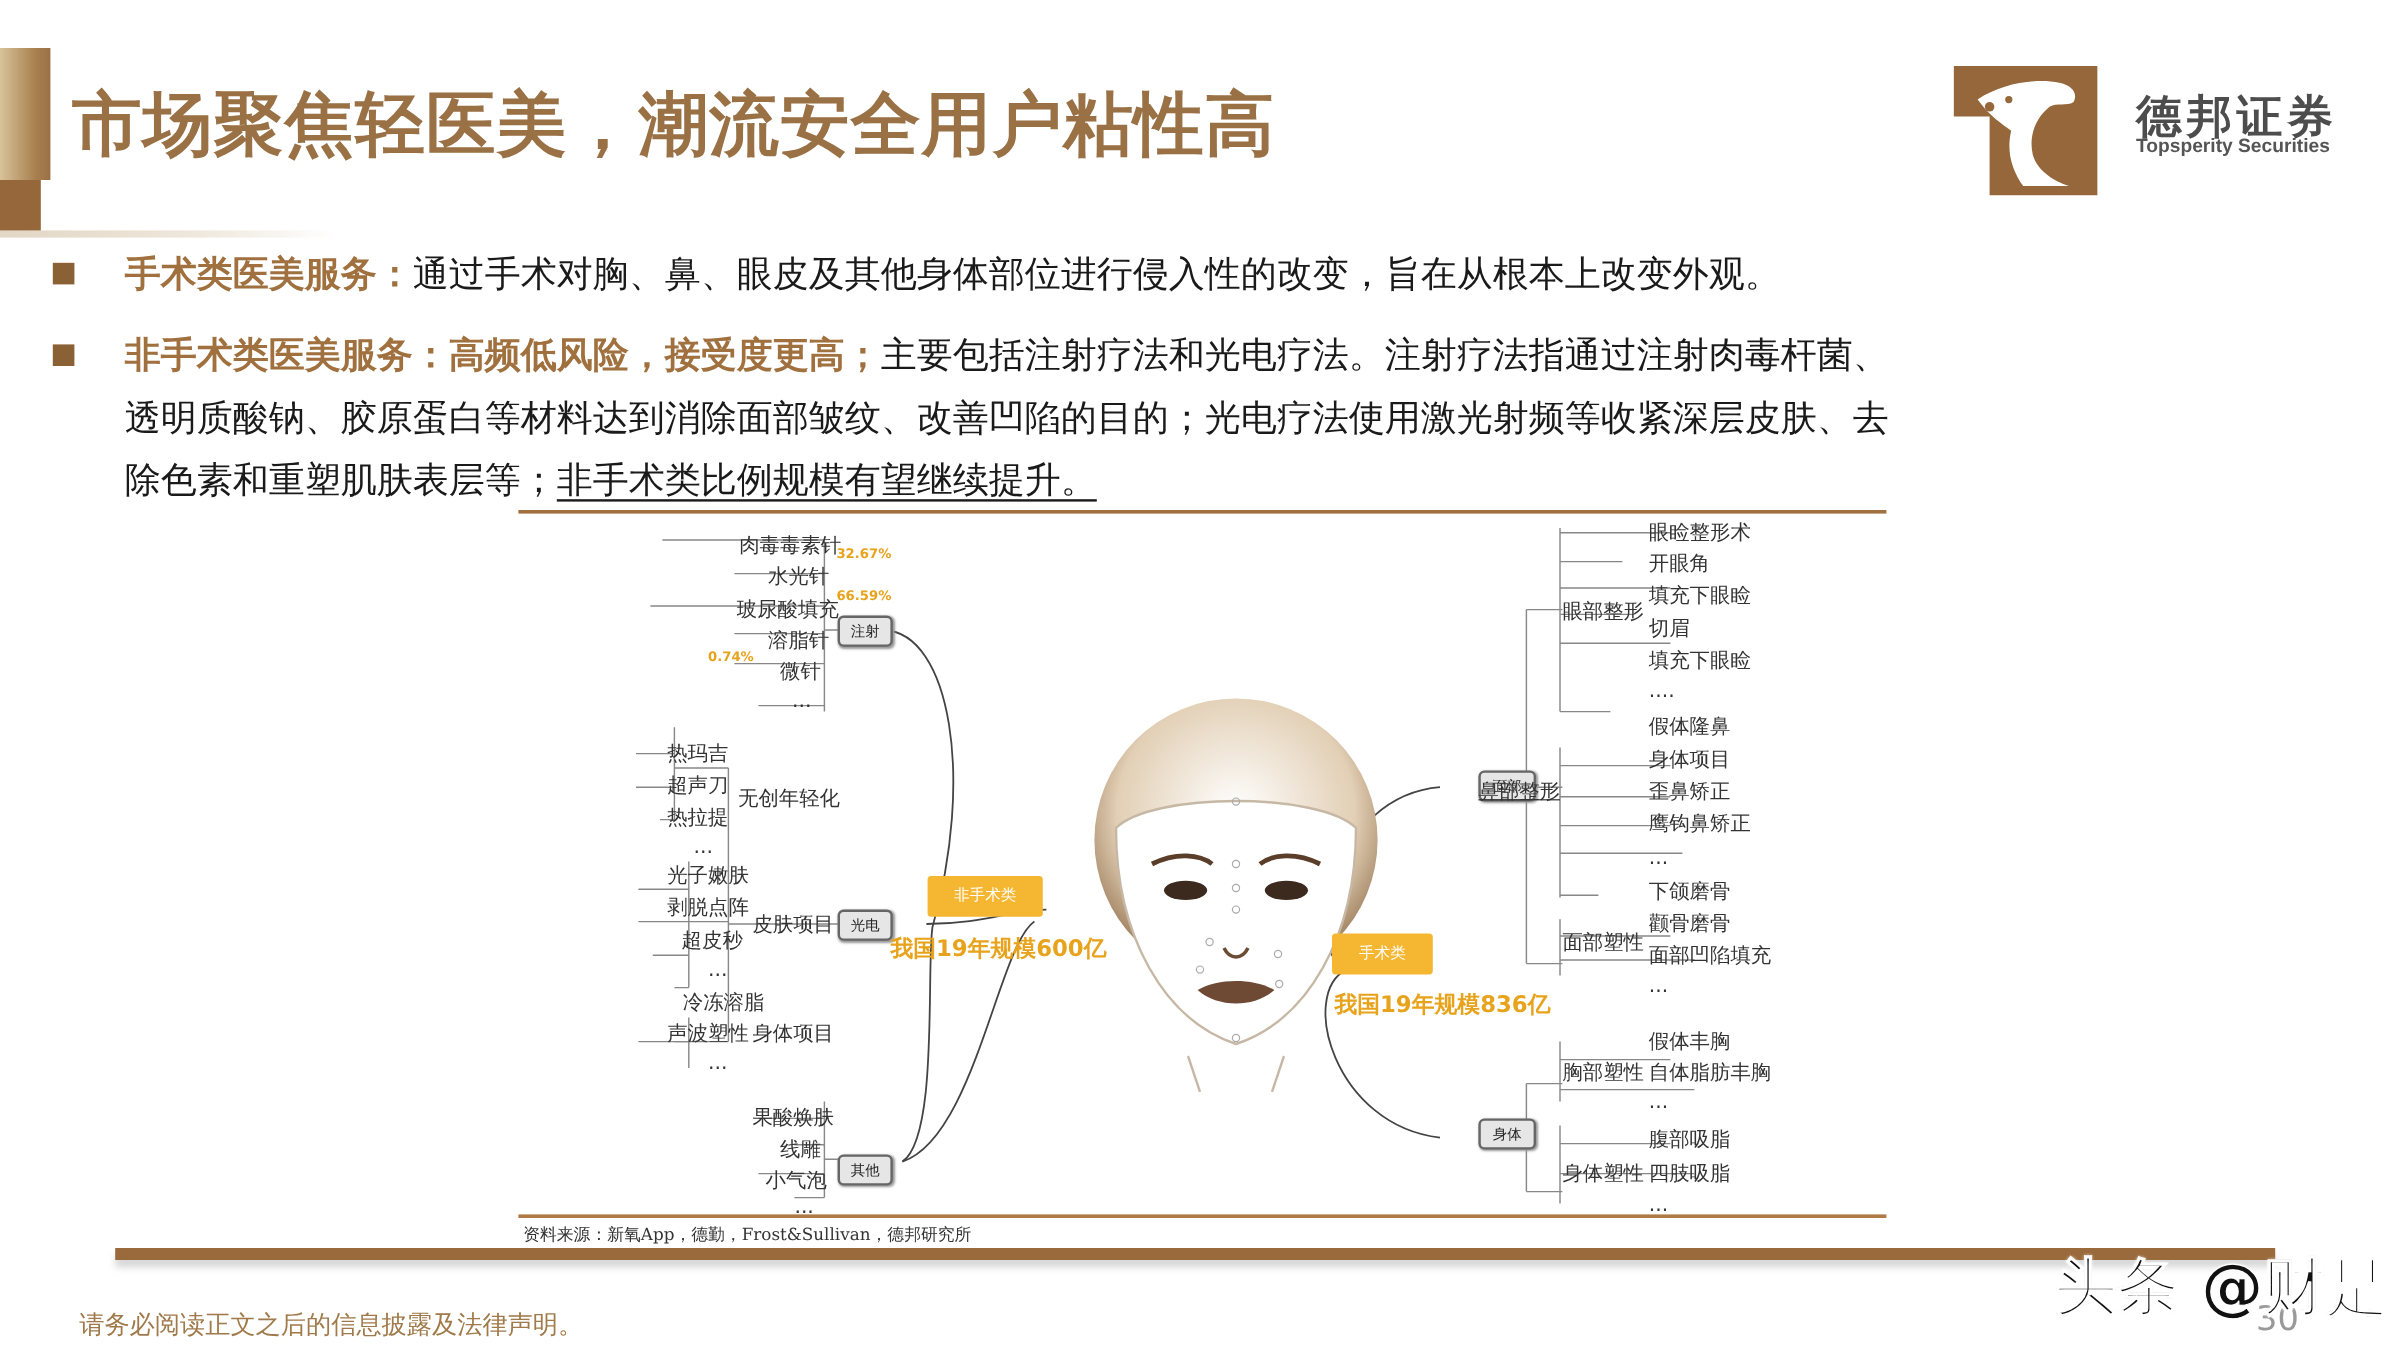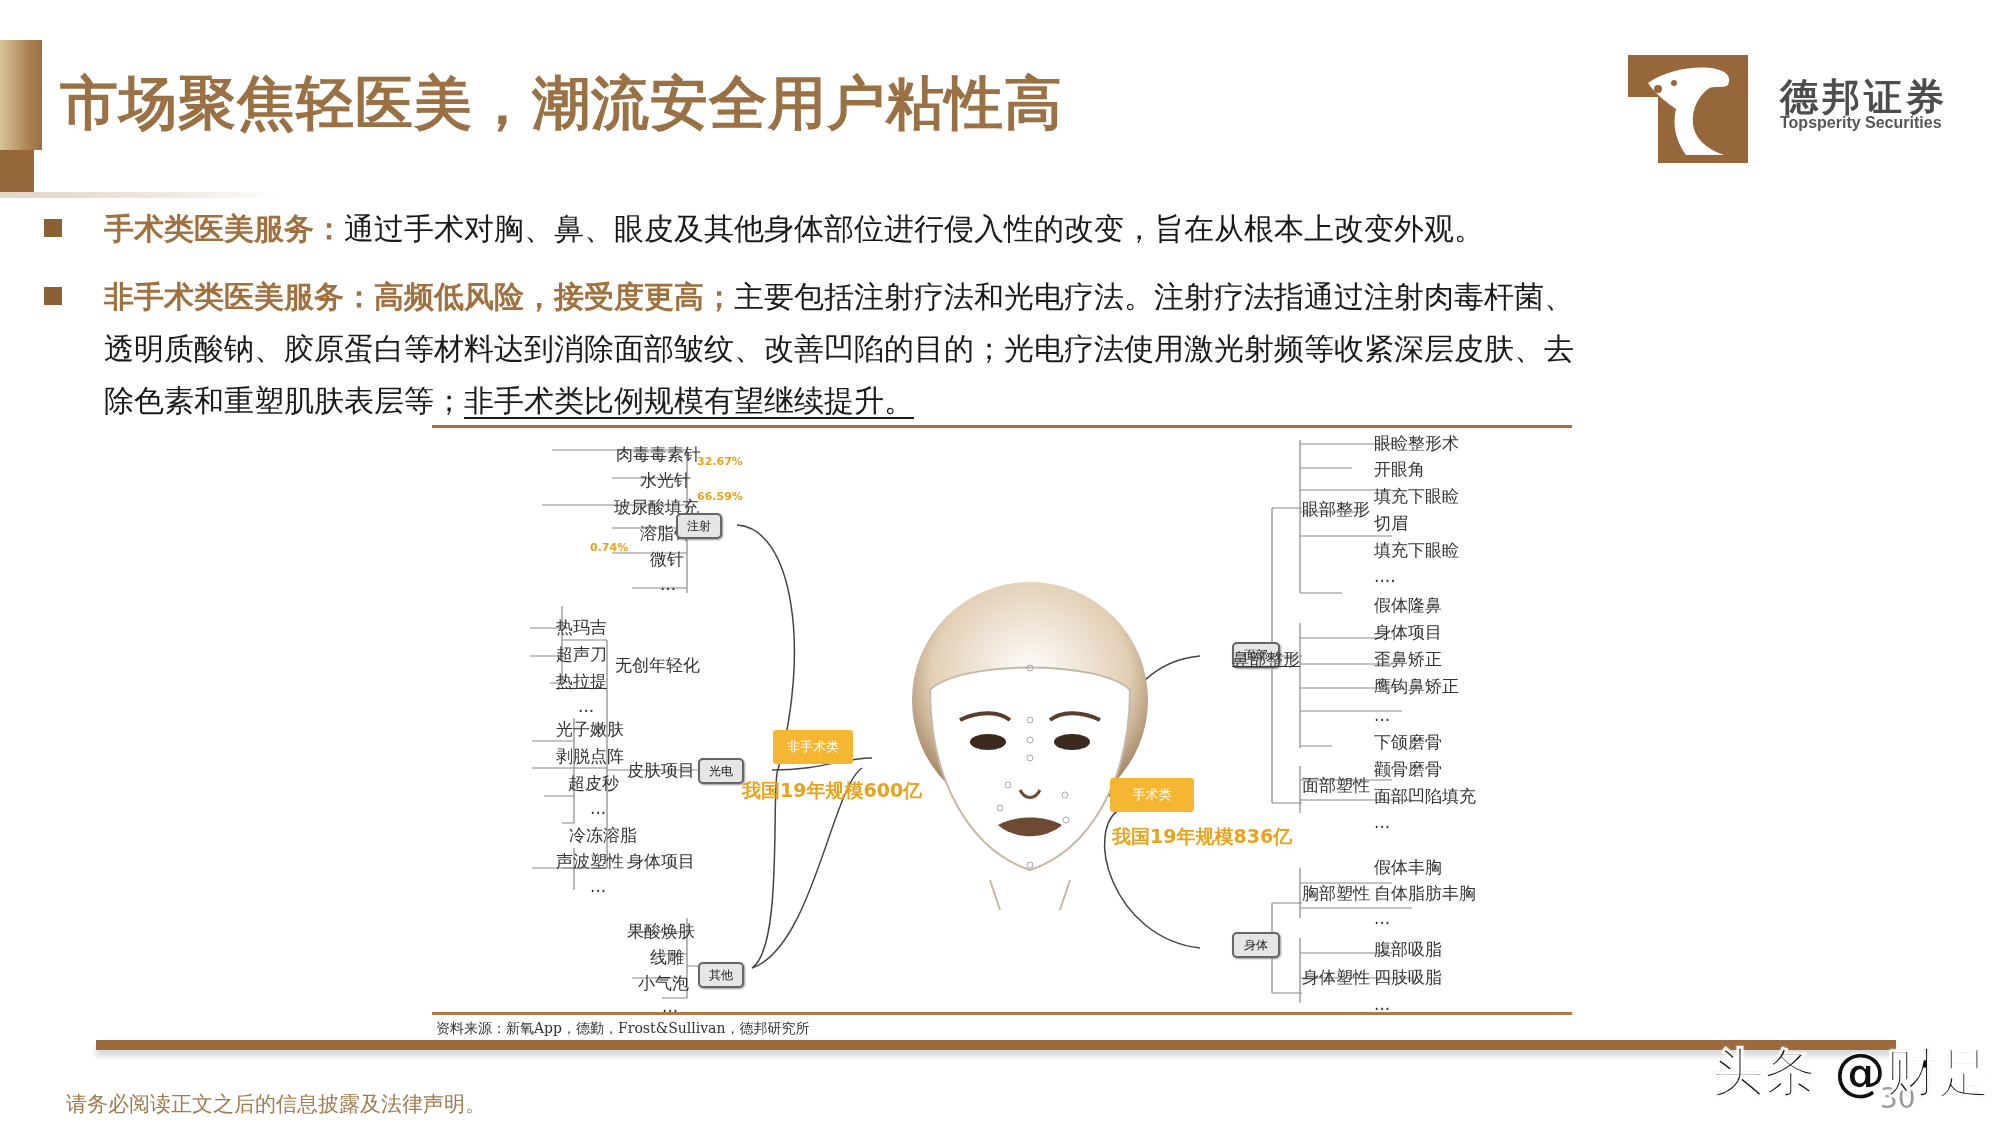--- a/index.html
+++ b/index.html
@@ -144,25 +144,25 @@
 
 <div class="mm" style="left:616px;top:443px;">肉毒毒素针</div>
 <div class="mm" style="left:640px;top:469px;">水光针</div>
 <div class="mm" style="left:614px;top:496px;">玻尿酸填充</div>
 <div class="mm" style="left:640px;top:522px;">溶脂针</div>
 <div class="mm" style="left:650px;top:548px;">微针</div>
 <div class="mm" style="left:660px;top:574px;">...</div>
 <div class="pct" style="left:697px;top:455px;">32.67%</div>
 <div class="pct" style="left:697px;top:490px;">66.59%</div>
 <div class="pct" style="left:590px;top:541px;">0.74%</div>
-<div class="node" style="left:676px;top:513px;width:42px;height:22px;line-height:22px;">注射</div>
+<div class="node" style="left:698px;top:513px;width:42px;height:22px;line-height:22px;">注射</div>
 
 <div class="mm" style="left:556px;top:616px;">热玛吉</div>
 <div class="mm" style="left:556px;top:643px;">超声刀</div>
-<div class="mm" style="left:556px;top:670px;text-decoration:underline;">热拉提</div>
+<div class="mm" style="left:556px;top:670px;">热拉提</div>
 <div class="mm" style="left:578px;top:696px;">...</div>
 <div class="mm" style="left:615px;top:654px;">无创年轻化</div>
 
 <div class="mm" style="left:556px;top:718px;">光子嫩肤</div>
 <div class="mm" style="left:556px;top:745px;">剥脱点阵</div>
 <div class="mm" style="left:568px;top:772px;">超皮秒</div>
 <div class="mm" style="left:590px;top:798px;">...</div>
 <div class="mm" style="left:627px;top:759px;">皮肤项目</div>
 
 <div class="mm" style="left:569px;top:824px;font-family:Liberation Mono, monospace;">冷冻溶脂</div>
@@ -170,21 +170,21 @@
 <div class="mm" style="left:590px;top:876px;">...</div>
 <div class="mm" style="left:627px;top:850px;">身体项目</div>
 <div class="node" style="left:698px;top:758px;width:42px;height:22px;line-height:22px;">光电</div>
 
 <div class="mm" style="left:627px;top:920px;">果酸焕肤</div>
 <div class="mm" style="left:650px;top:946px;">线雕</div>
 <div class="mm" style="left:638px;top:972px;">小气泡</div>
 <div class="mm" style="left:662px;top:996px;">...</div>
 <div class="node" style="left:698px;top:962px;width:42px;height:22px;line-height:22px;">其他</div>
 
-<div class="pill" style="left:773px;top:730px;width:80px;height:34px;line-height:34px;">非手术类</div>
+<div class="pill" style="left:773px;top:730px;width:96px;height:34px;line-height:34px;font-family:Liberation Mono, monospace;">非手术类</div>
 <div class="orange" style="left:742px;top:778px;">我国19年规模600亿</div>
 <div class="pill" style="left:1110px;top:778px;width:84px;height:34px;line-height:34px;">手术类</div>
 <div class="orange" style="left:1112px;top:824px;">我国19年规模836亿</div>
 
 <div class="node" style="left:1232px;top:642px;width:44px;height:22px;line-height:22px;">面部</div>
 <div class="mm" style="left:1302px;top:498px;">眼部整形</div>
 <div class="mm" style="left:1374px;top:432px;">眼睑整形术</div>
 <div class="mm" style="left:1374px;top:458px;">开眼角</div>
 <div class="mm" style="left:1374px;top:485px;">填充下眼睑</div>
 <div class="mm" style="left:1374px;top:512px;">切眉</div>

